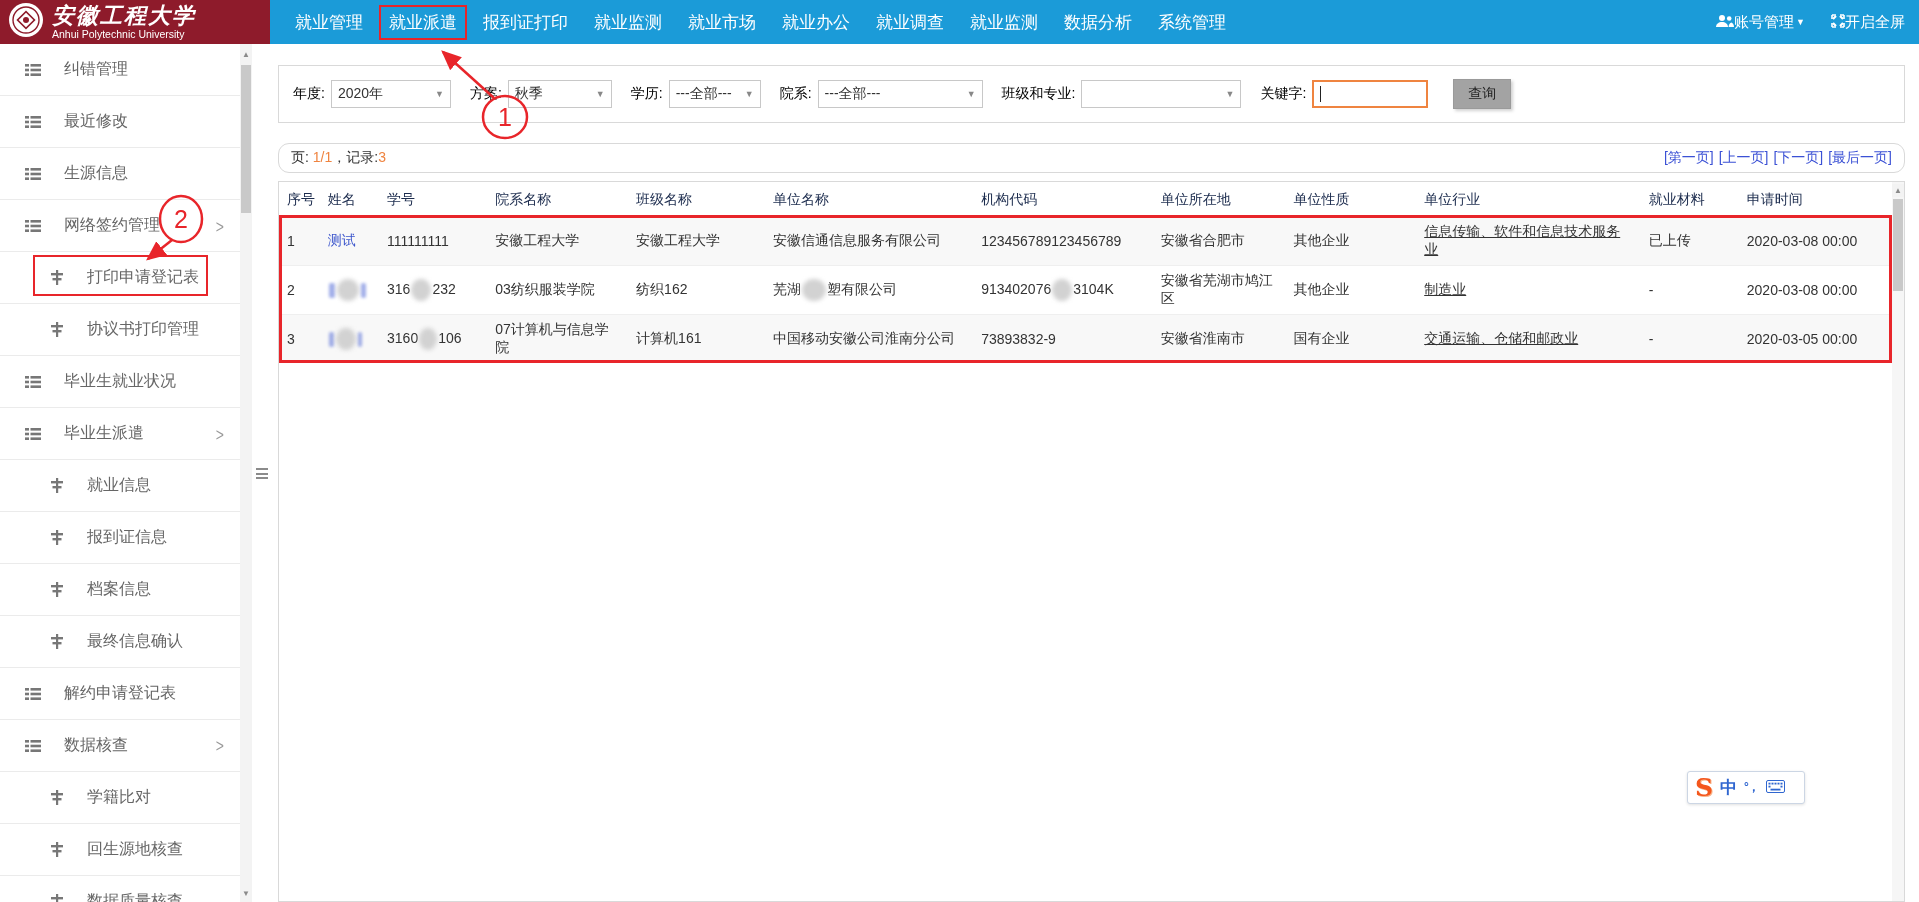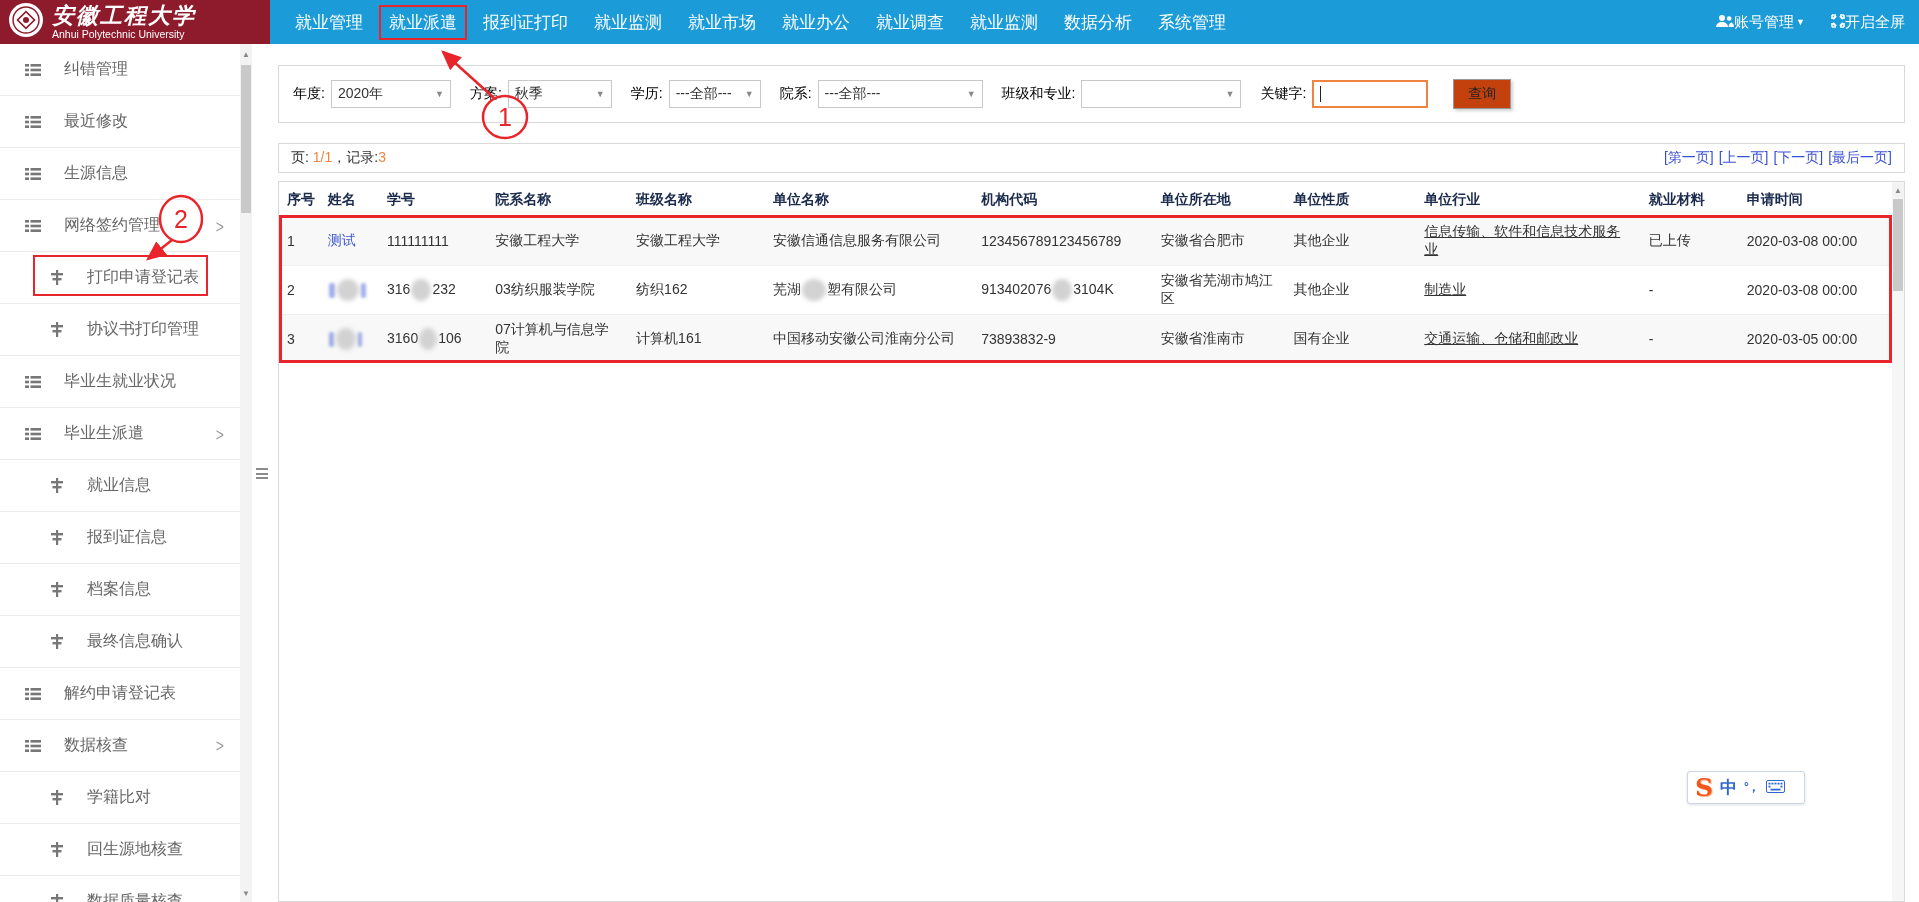--- a/index.html
+++ b/index.html
@@ -45,33 +45,33 @@
   .panel { border:1px solid #d9d9d9; background:#fff; }
   .filter-panel { height:58px; display:flex; align-items:center; padding:0 14px; flex:0 0 auto; }
   .fgroup { display:flex; align-items:center; margin-right:19px; }
   .flabel { font-size:14px; color:#000000; margin-right:6px; white-space:nowrap; }
   .fselect { height:28px; border:1px solid #c8c8c8; background:#fff; display:flex; align-items:center;
              padding:0 6px; font-size:14px; color:#333; position:relative; cursor:pointer; }
   .fselect .sel-arrow { position:absolute; right:6px; color:#888; font-size:9px; }
   .kw-input { height:28px; border:2px solid #ef8440; background:#fff; display:flex; align-items:center;
               padding:0 4px; cursor:text; }
   .caret-line { width:1px; height:16px; background:#222; margin-left:2px; }
-  .search-btn { height:30px; width:58px; margin-left:6px; border:1px solid #9a9a9a; background:#c2410c;
+  .search-btn { height:30px; width:58px; margin-left:6px; border:1px solid #9a9a9a; background:#a3a3a3;
                 font-size:14px; color:#222; box-shadow:2px 2px 3px rgba(0,0,0,.18); cursor:pointer;
                 font-family:inherit; }
 
   .page-panel { margin-top:20px; height:30px; display:flex; align-items:center; justify-content:space-between;
-                padding:0 12px; font-size:14px; color:#333; flex:0 0 auto; }
+                padding:0 12px; font-size:14px; color:#333; flex:0 0 auto;border-radius:11px; }
   .hl-num { color:#ef8440; }
   .pg-links { display:flex; gap:5px; }
   .pg-link { color:#3b51d5; cursor:pointer; white-space:nowrap; }
 
   .table-panel { margin-top:8px; flex:1 1 auto; position:relative; padding-right:12px; overflow:hidden; }
   table { width:100%; border-collapse:collapse; table-layout:fixed; }
-  th { text-align:left; font-size:14px; color:#1b2b4d; font-weight:bold; padding:9px 8px 7px 8px; white-space:nowrap; }
+  th { text-align:left; font-size:14px; color:#1b2b4d; font-weight:normal; padding:9px 8px 7px 8px; white-space:nowrap; }
   td { font-size:14px; color:#333; padding:6px 8px; vertical-align:middle; border-top:1px solid #efefef;
        height:48px; word-break:break-all; }
   tr.zebra td { background:#f8f8f8; }
   .cell-link { color:#3b55cc; cursor:pointer; }
   .cell-u { text-decoration:underline; }
   .blob { display:inline-block; height:22px; background:#d2d2d2; border-radius:50%;
           filter:blur(2px); vertical-align:middle; margin:0 1px; }
   .mark { display:inline-block; height:15px; background:rgba(85,110,215,.55); border-radius:2px;
           filter:blur(1.5px); vertical-align:middle; margin:0 1px; }
   .data-red-box { position:absolute; left:0; top:33px; right:12px; height:148px;

